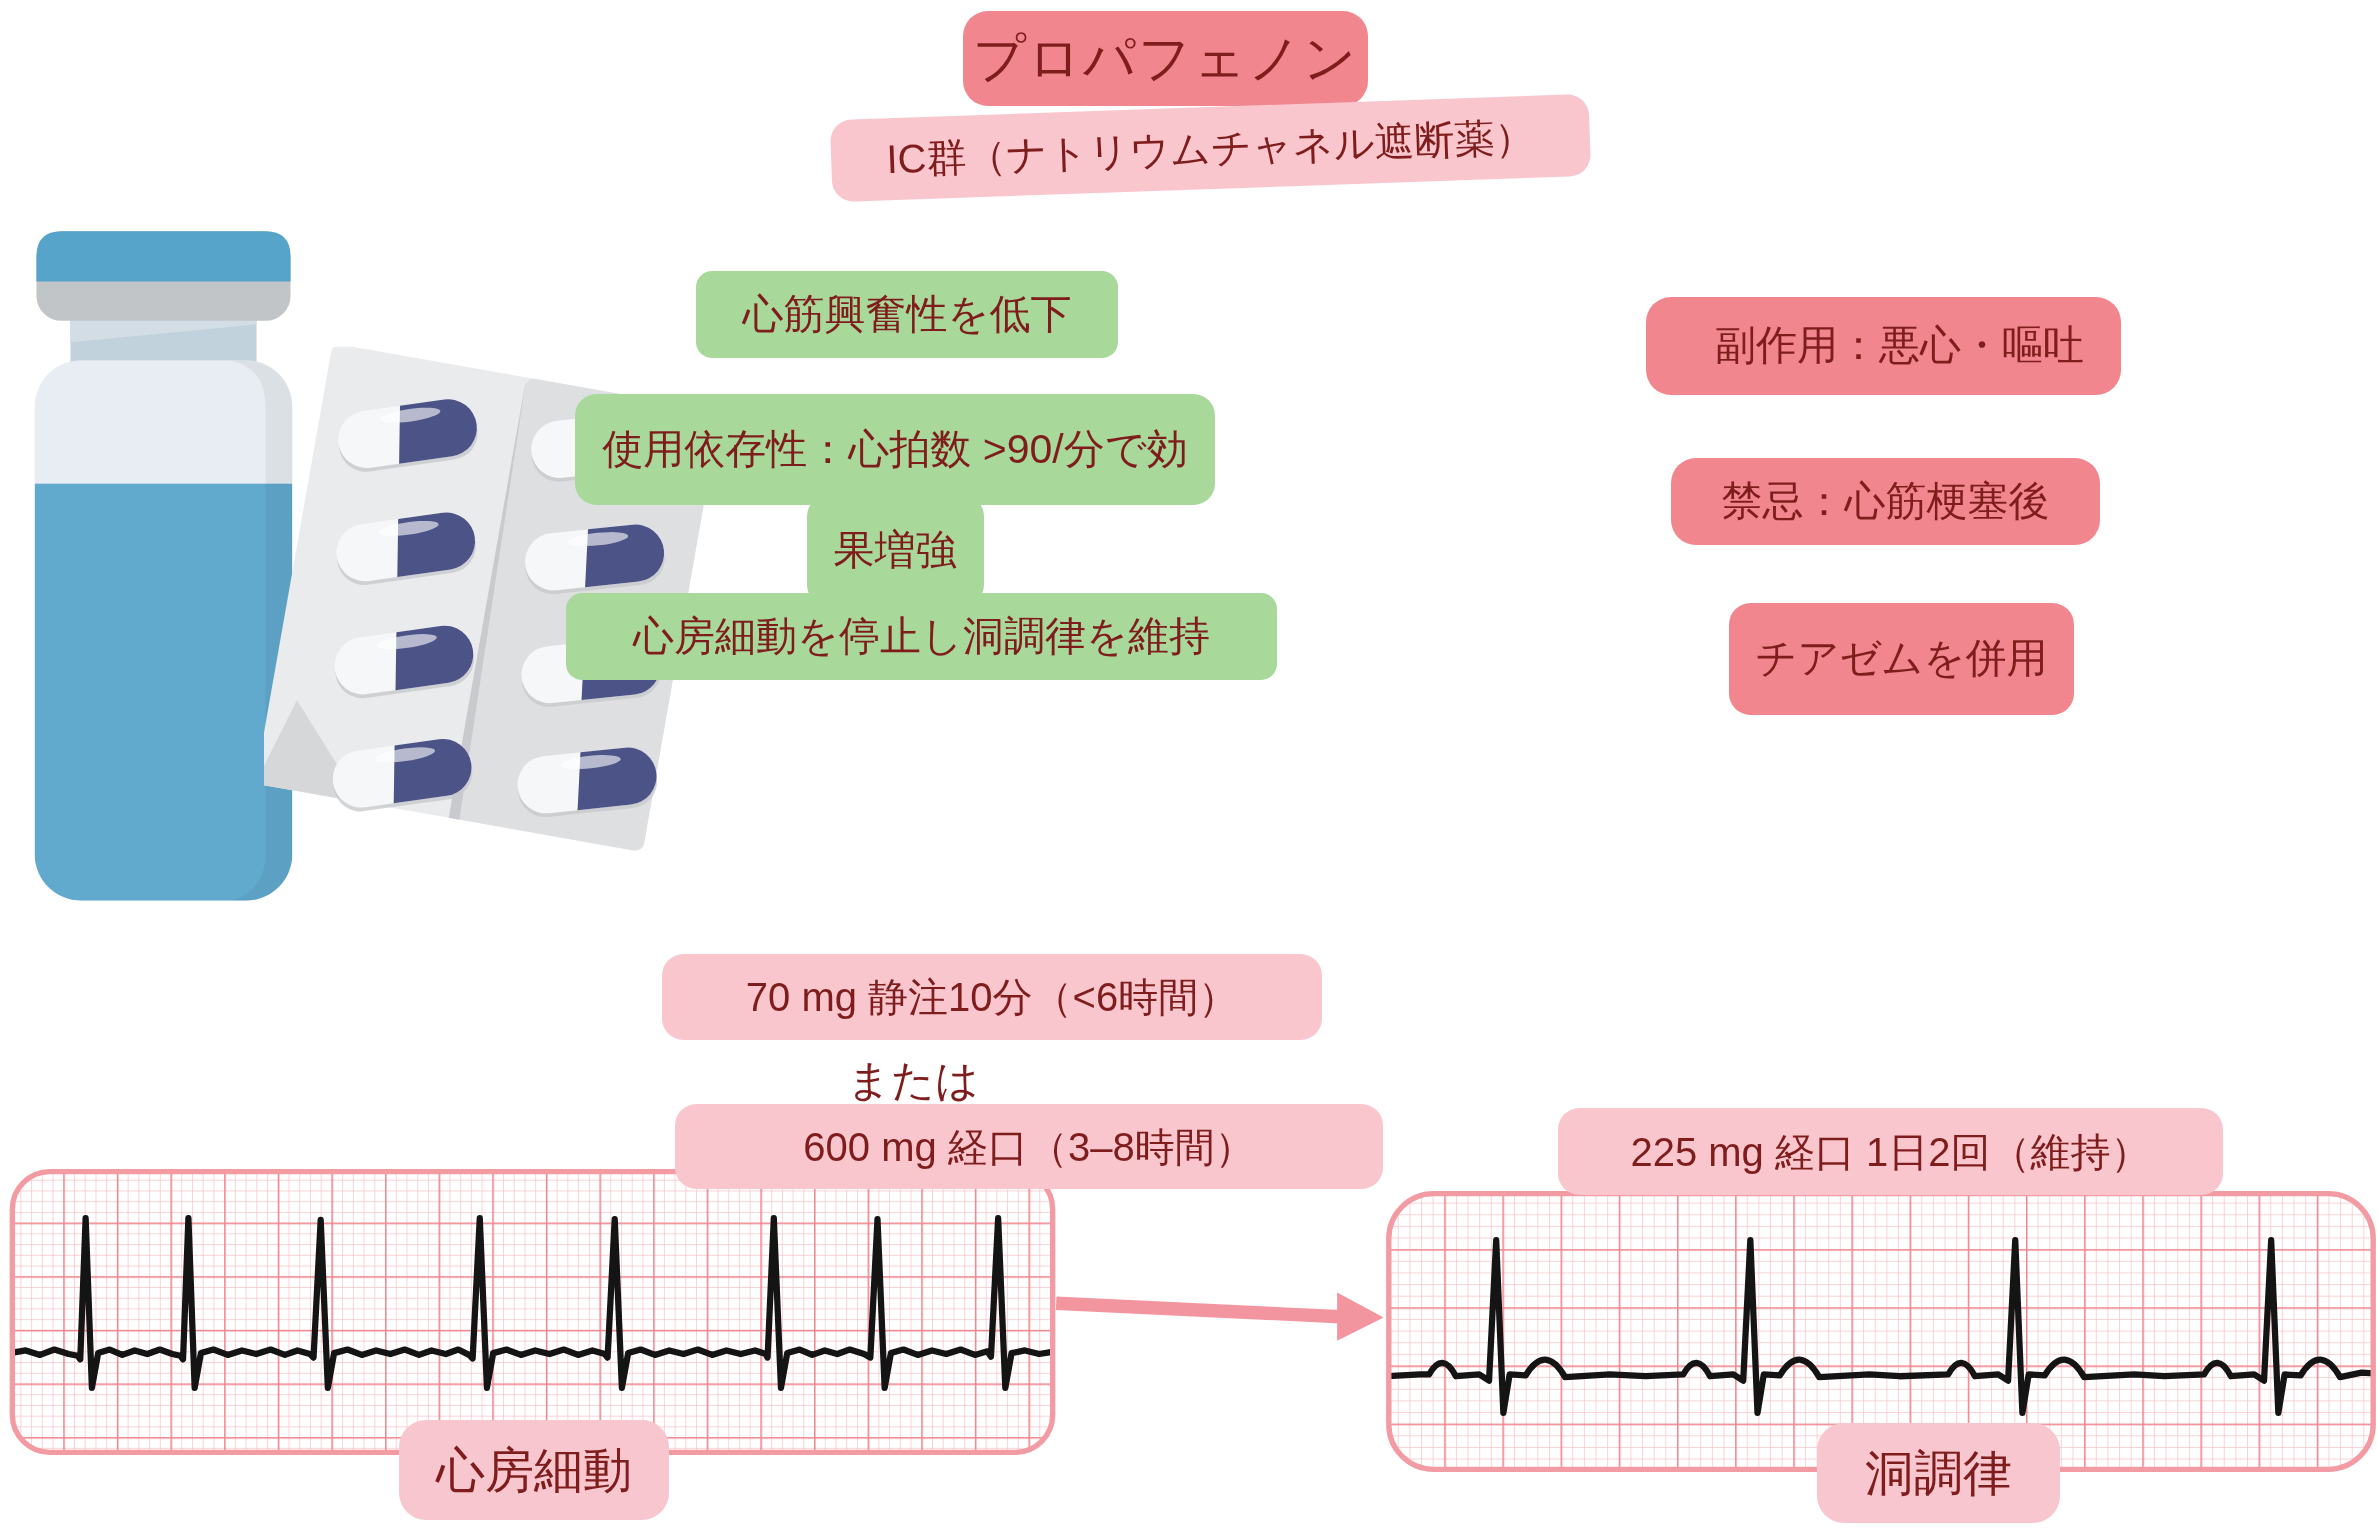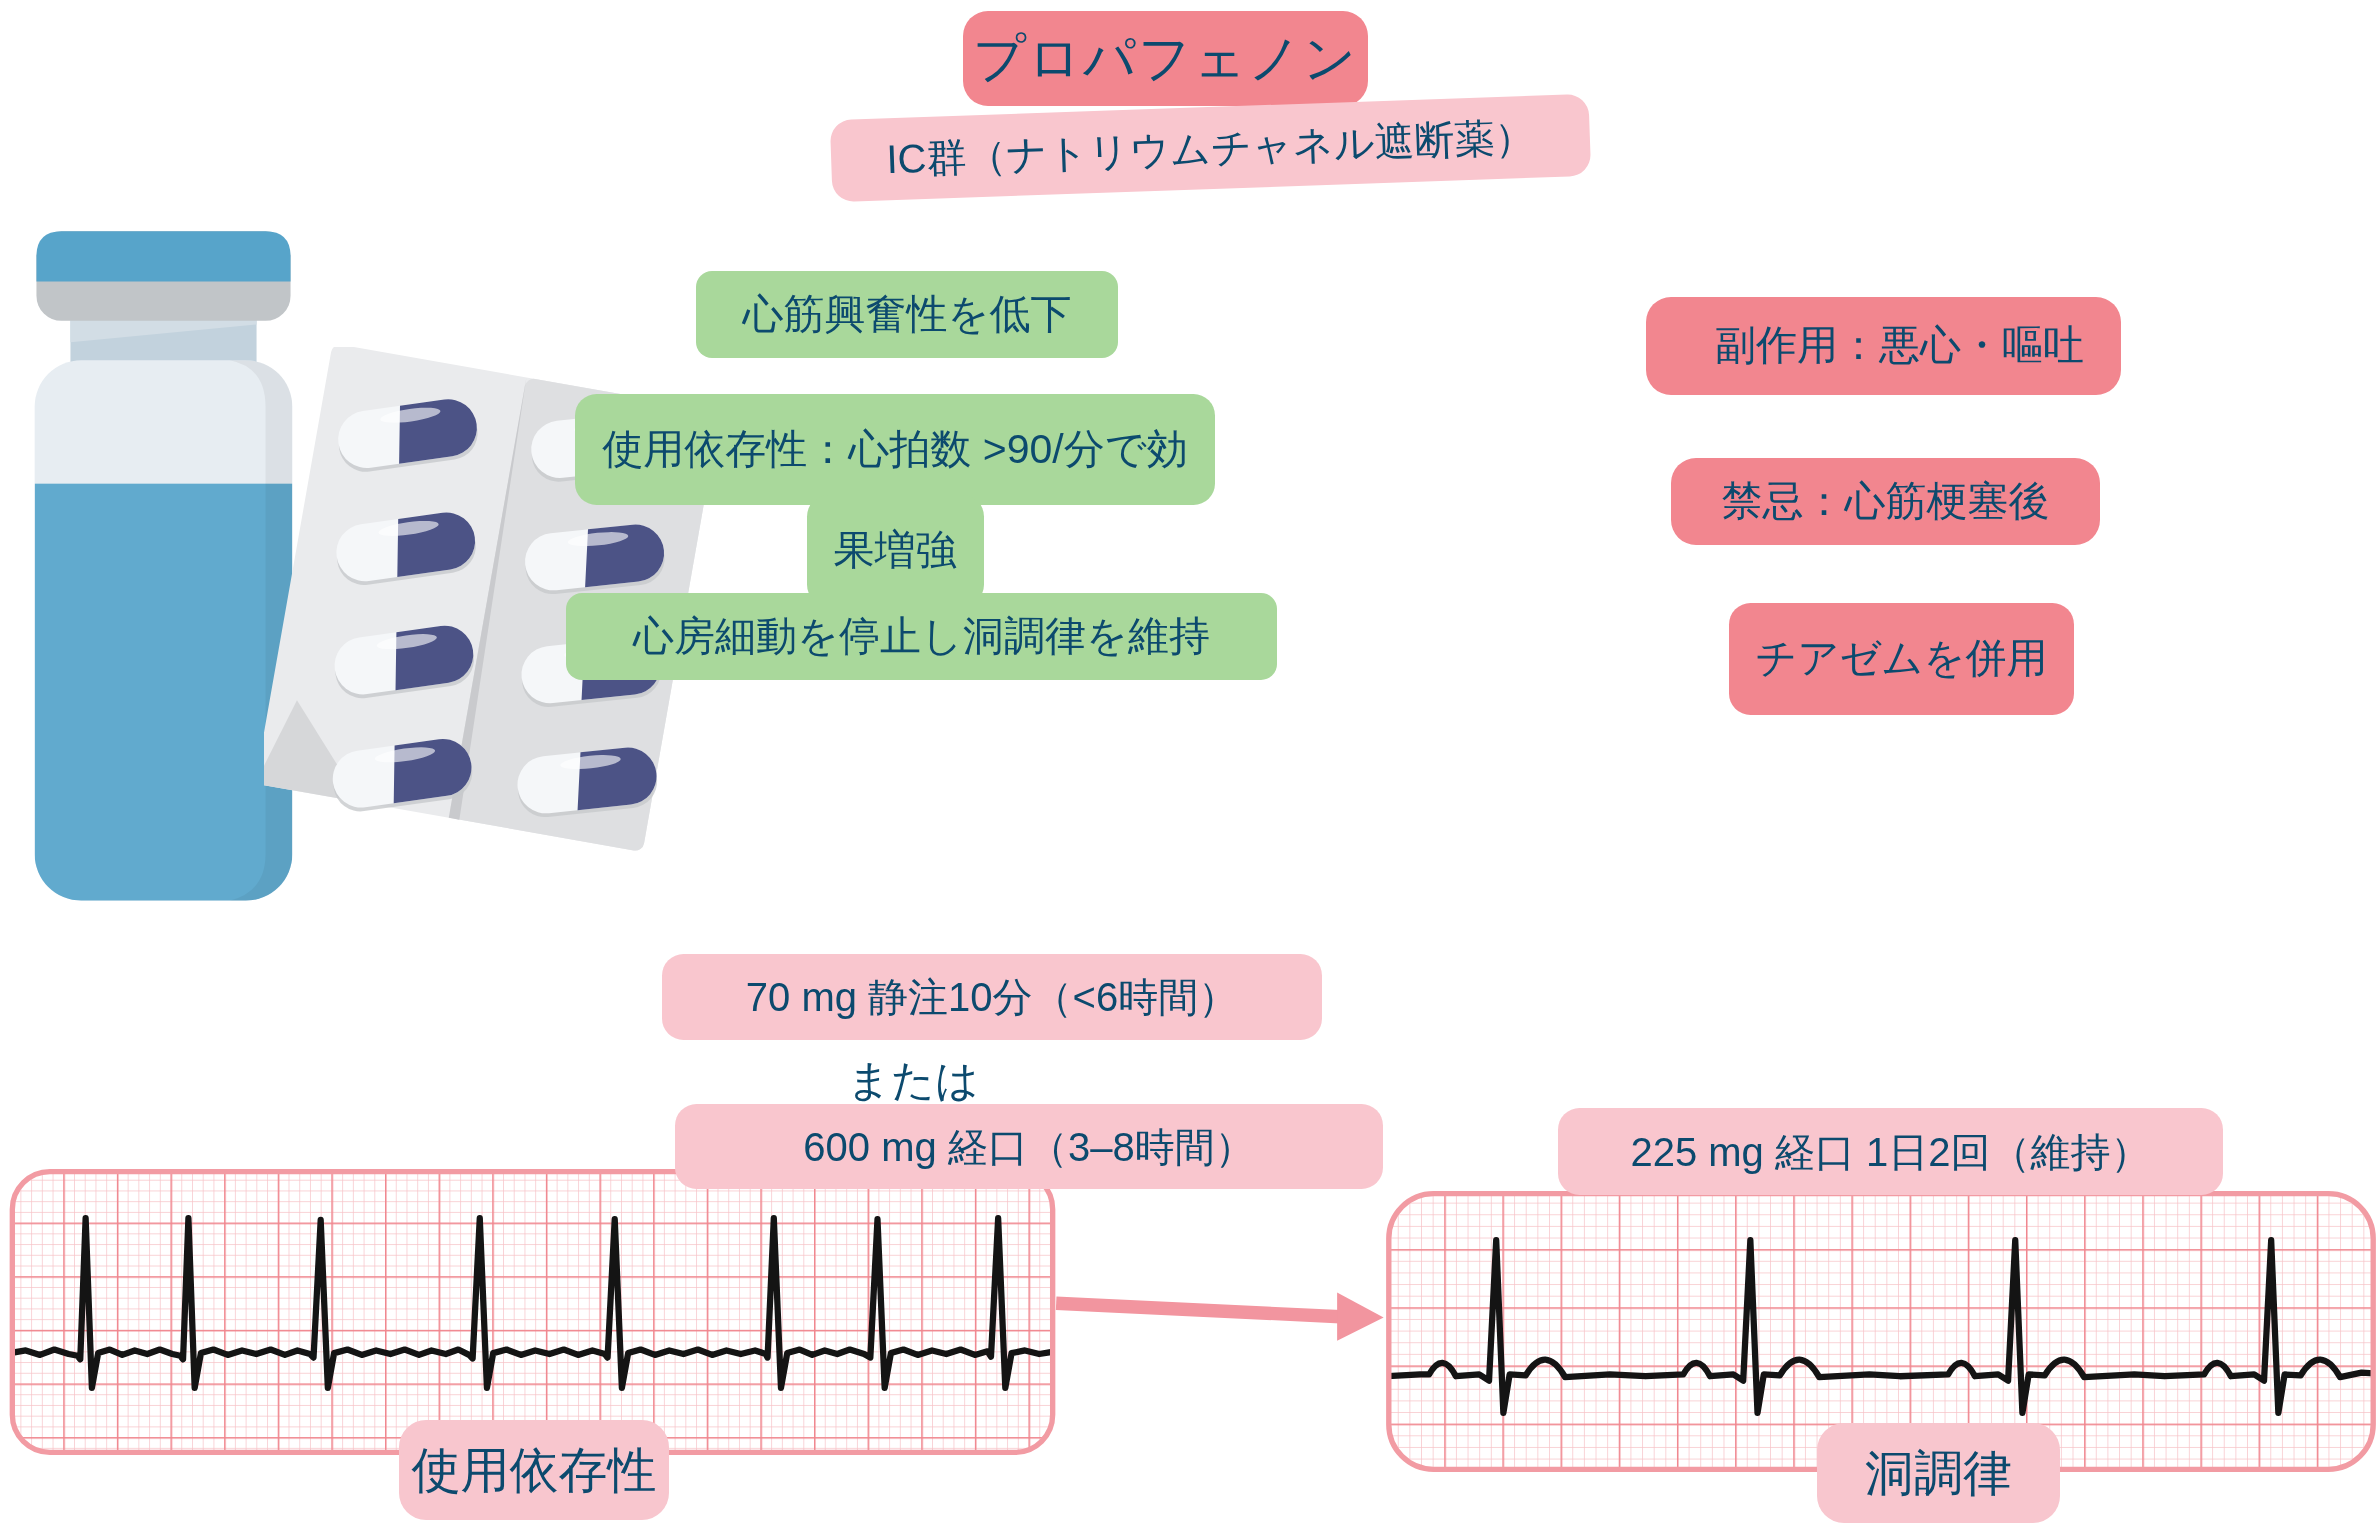--- a/index.html
+++ b/index.html
@@ -1,18 +1,18 @@
 <!DOCTYPE html>
 <html style="font-size:14.3px"><head>
 <meta charset="utf-8">
 <style>
   html,body{margin:0;padding:0;background:#ffffff;}
   .canvas{
     position:relative;width:2377px;height:1538px;background:#ffffff;overflow:hidden;
-    font-family:"Liberation Sans",sans-serif;color:#0c4a6e;
+    font-family:"Liberation Sans",sans-serif;color:#7f1d1d;
   }
   .badge{
     position:absolute;display:flex;align-items:center;justify-content:center;
     box-sizing:border-box;white-space:nowrap;line-height:1.2;
   }
   .salmon{background:#f2868f;border-radius:25px;}
   .lightpink{background:#f9c6ce;border-radius:21.5px;}
   .green{background:#a9d89b;border-radius:16px;}
   .title-badge{left:963px;top:10.7px;width:405px;height:95px;font-size:52px;letter-spacing:1.8px;}
   .subtitle-badge{left:831px;top:107px;width:759px;height:82px;font-size:40px;transform:rotate(-2deg);}
@@ -225,20 +225,20 @@
     </g>
     <rect x="3" y="3" width="1100" height="308" rx="50" fill="none" stroke="#f29ba3" stroke-width="6"></rect>
   </svg>
 
   <svg class="abs z4" style="left:1049px;top:1280px;" width="340" height="68" viewBox="0 0 380 76">
     <line x1="8" y1="26" x2="326" y2="41" stroke="#f2959f" stroke-width="15"></line>
     <polygon points="322,14 322,68 374,42" fill="#f2959f"></polygon>
   </svg>
 
   <div class="badge ecg-label label-af">
-    <span>使用依存性</span>
+    <span>心房細動</span>
   </div>
   <div class="badge ecg-label label-sinus">
     <span>洞調律</span>
   </div>
 
 </div>
 
 
 </body></html>

